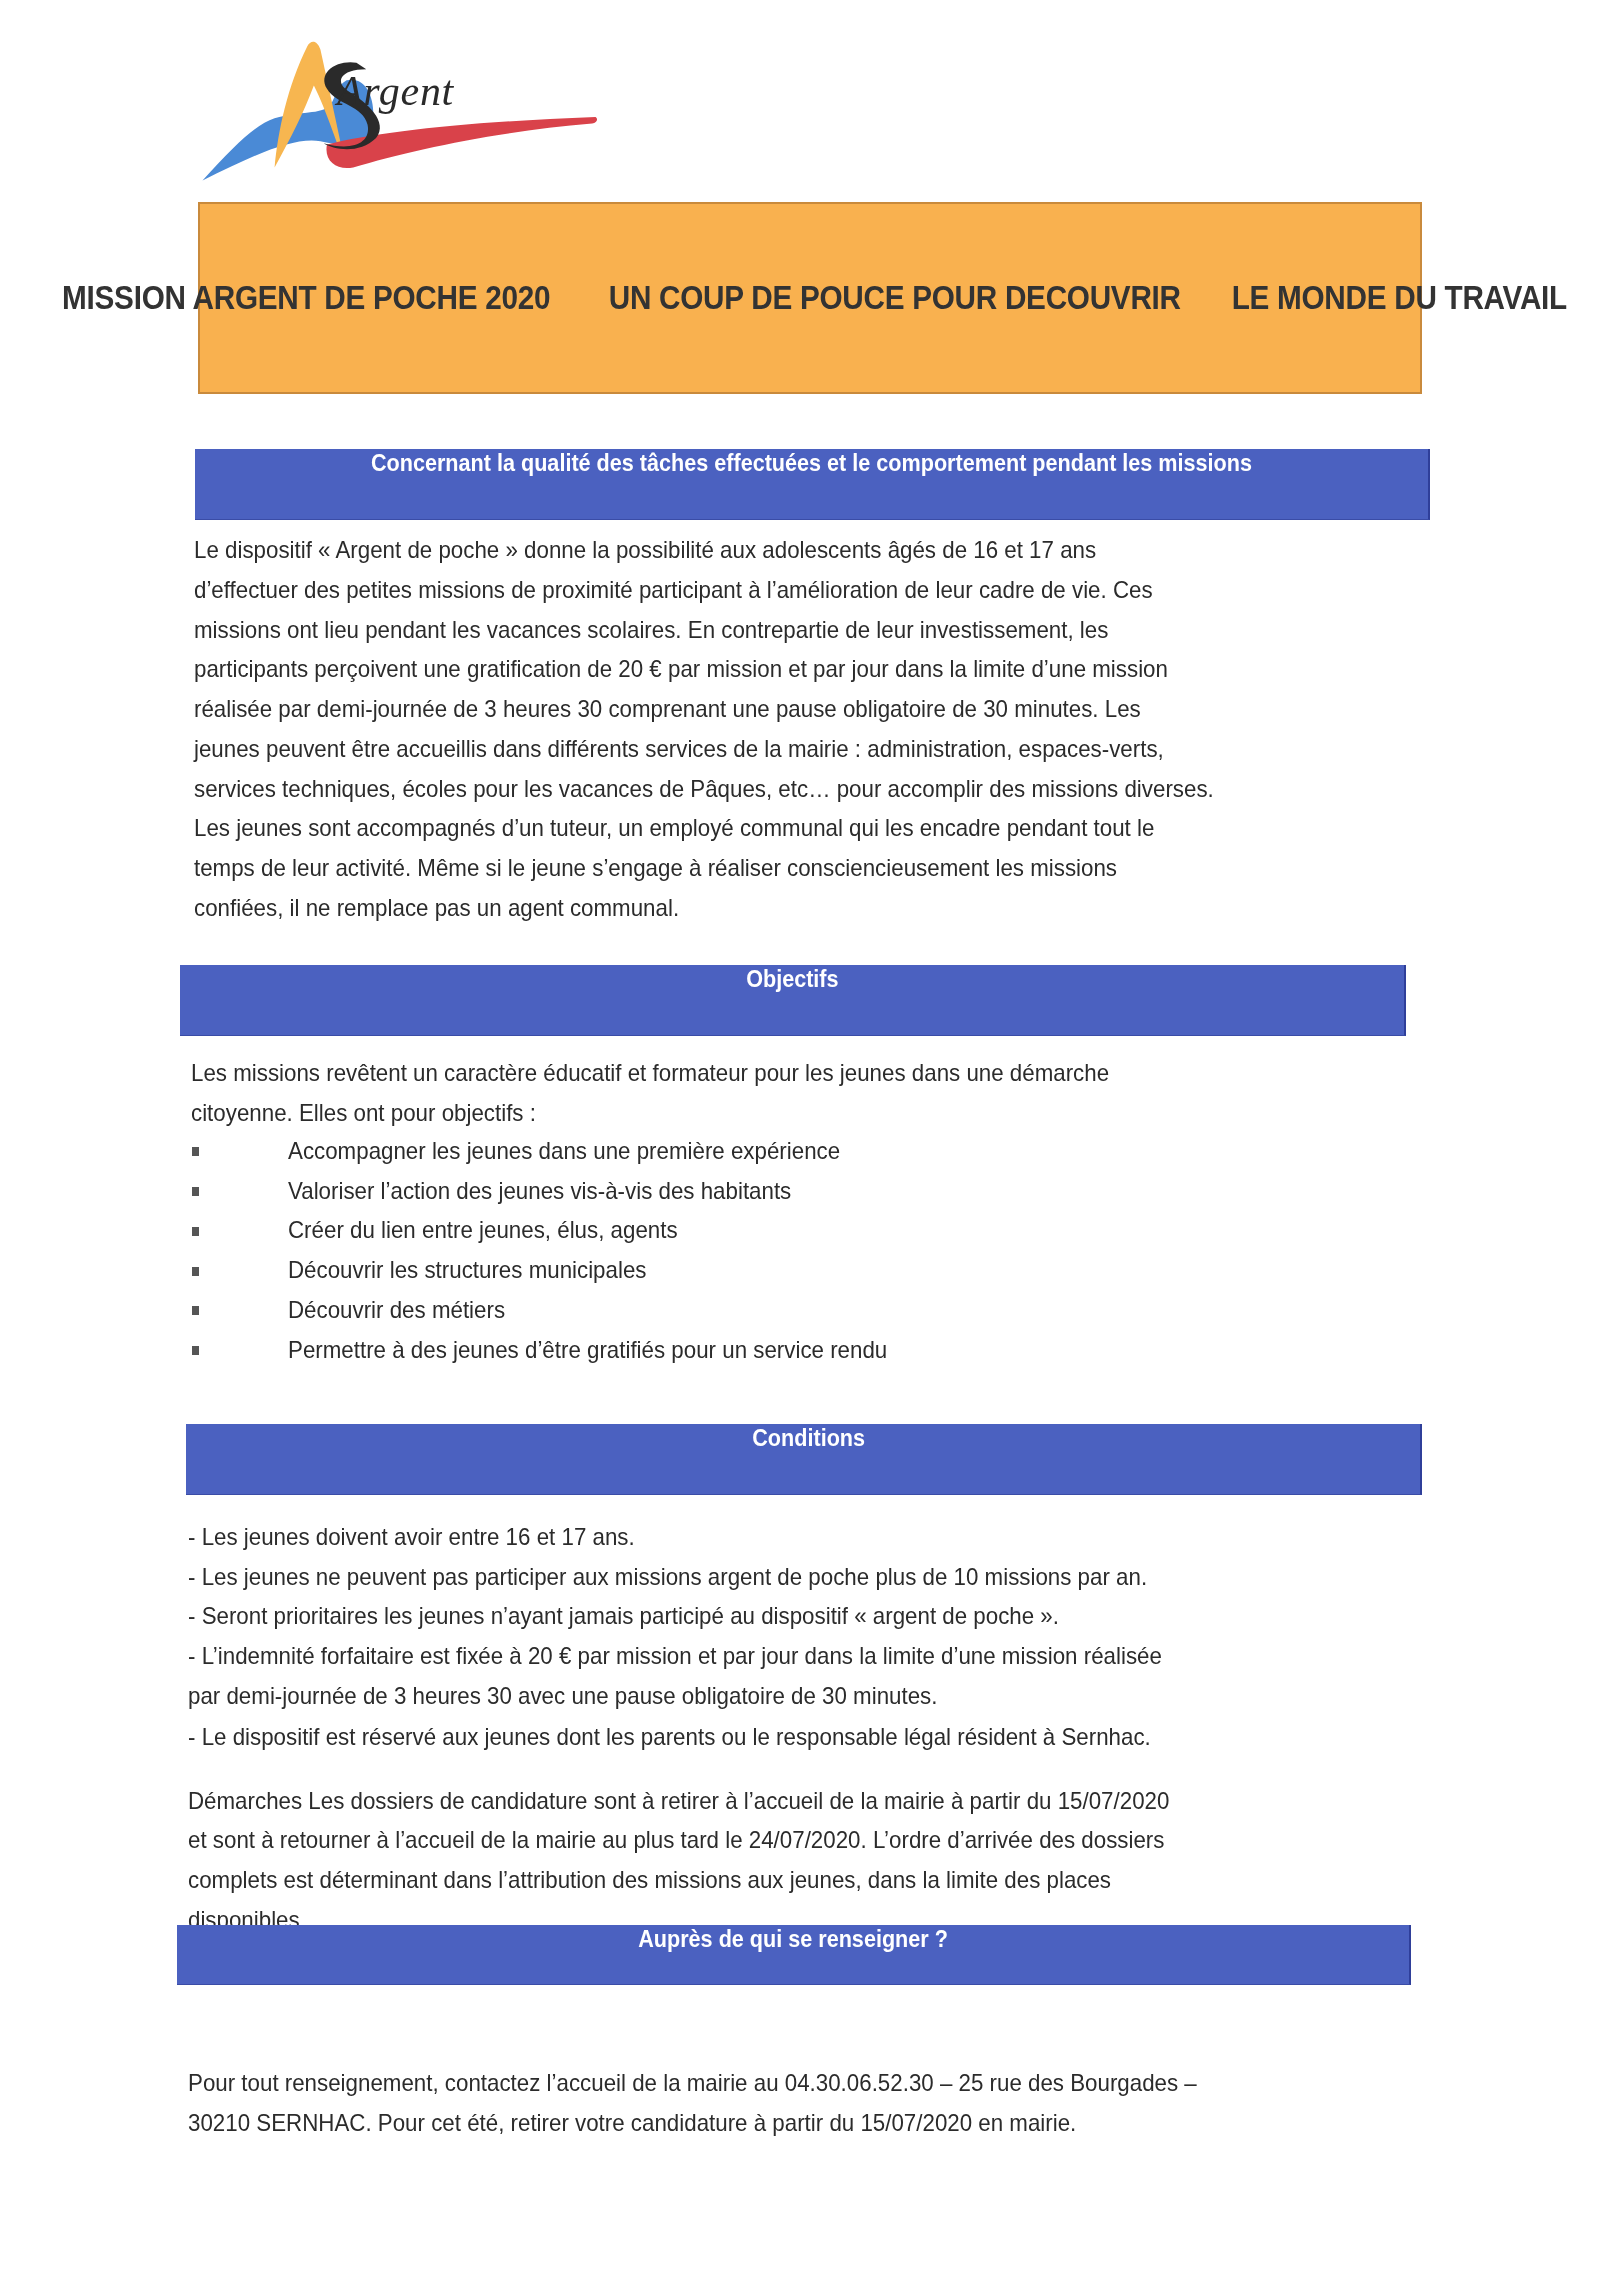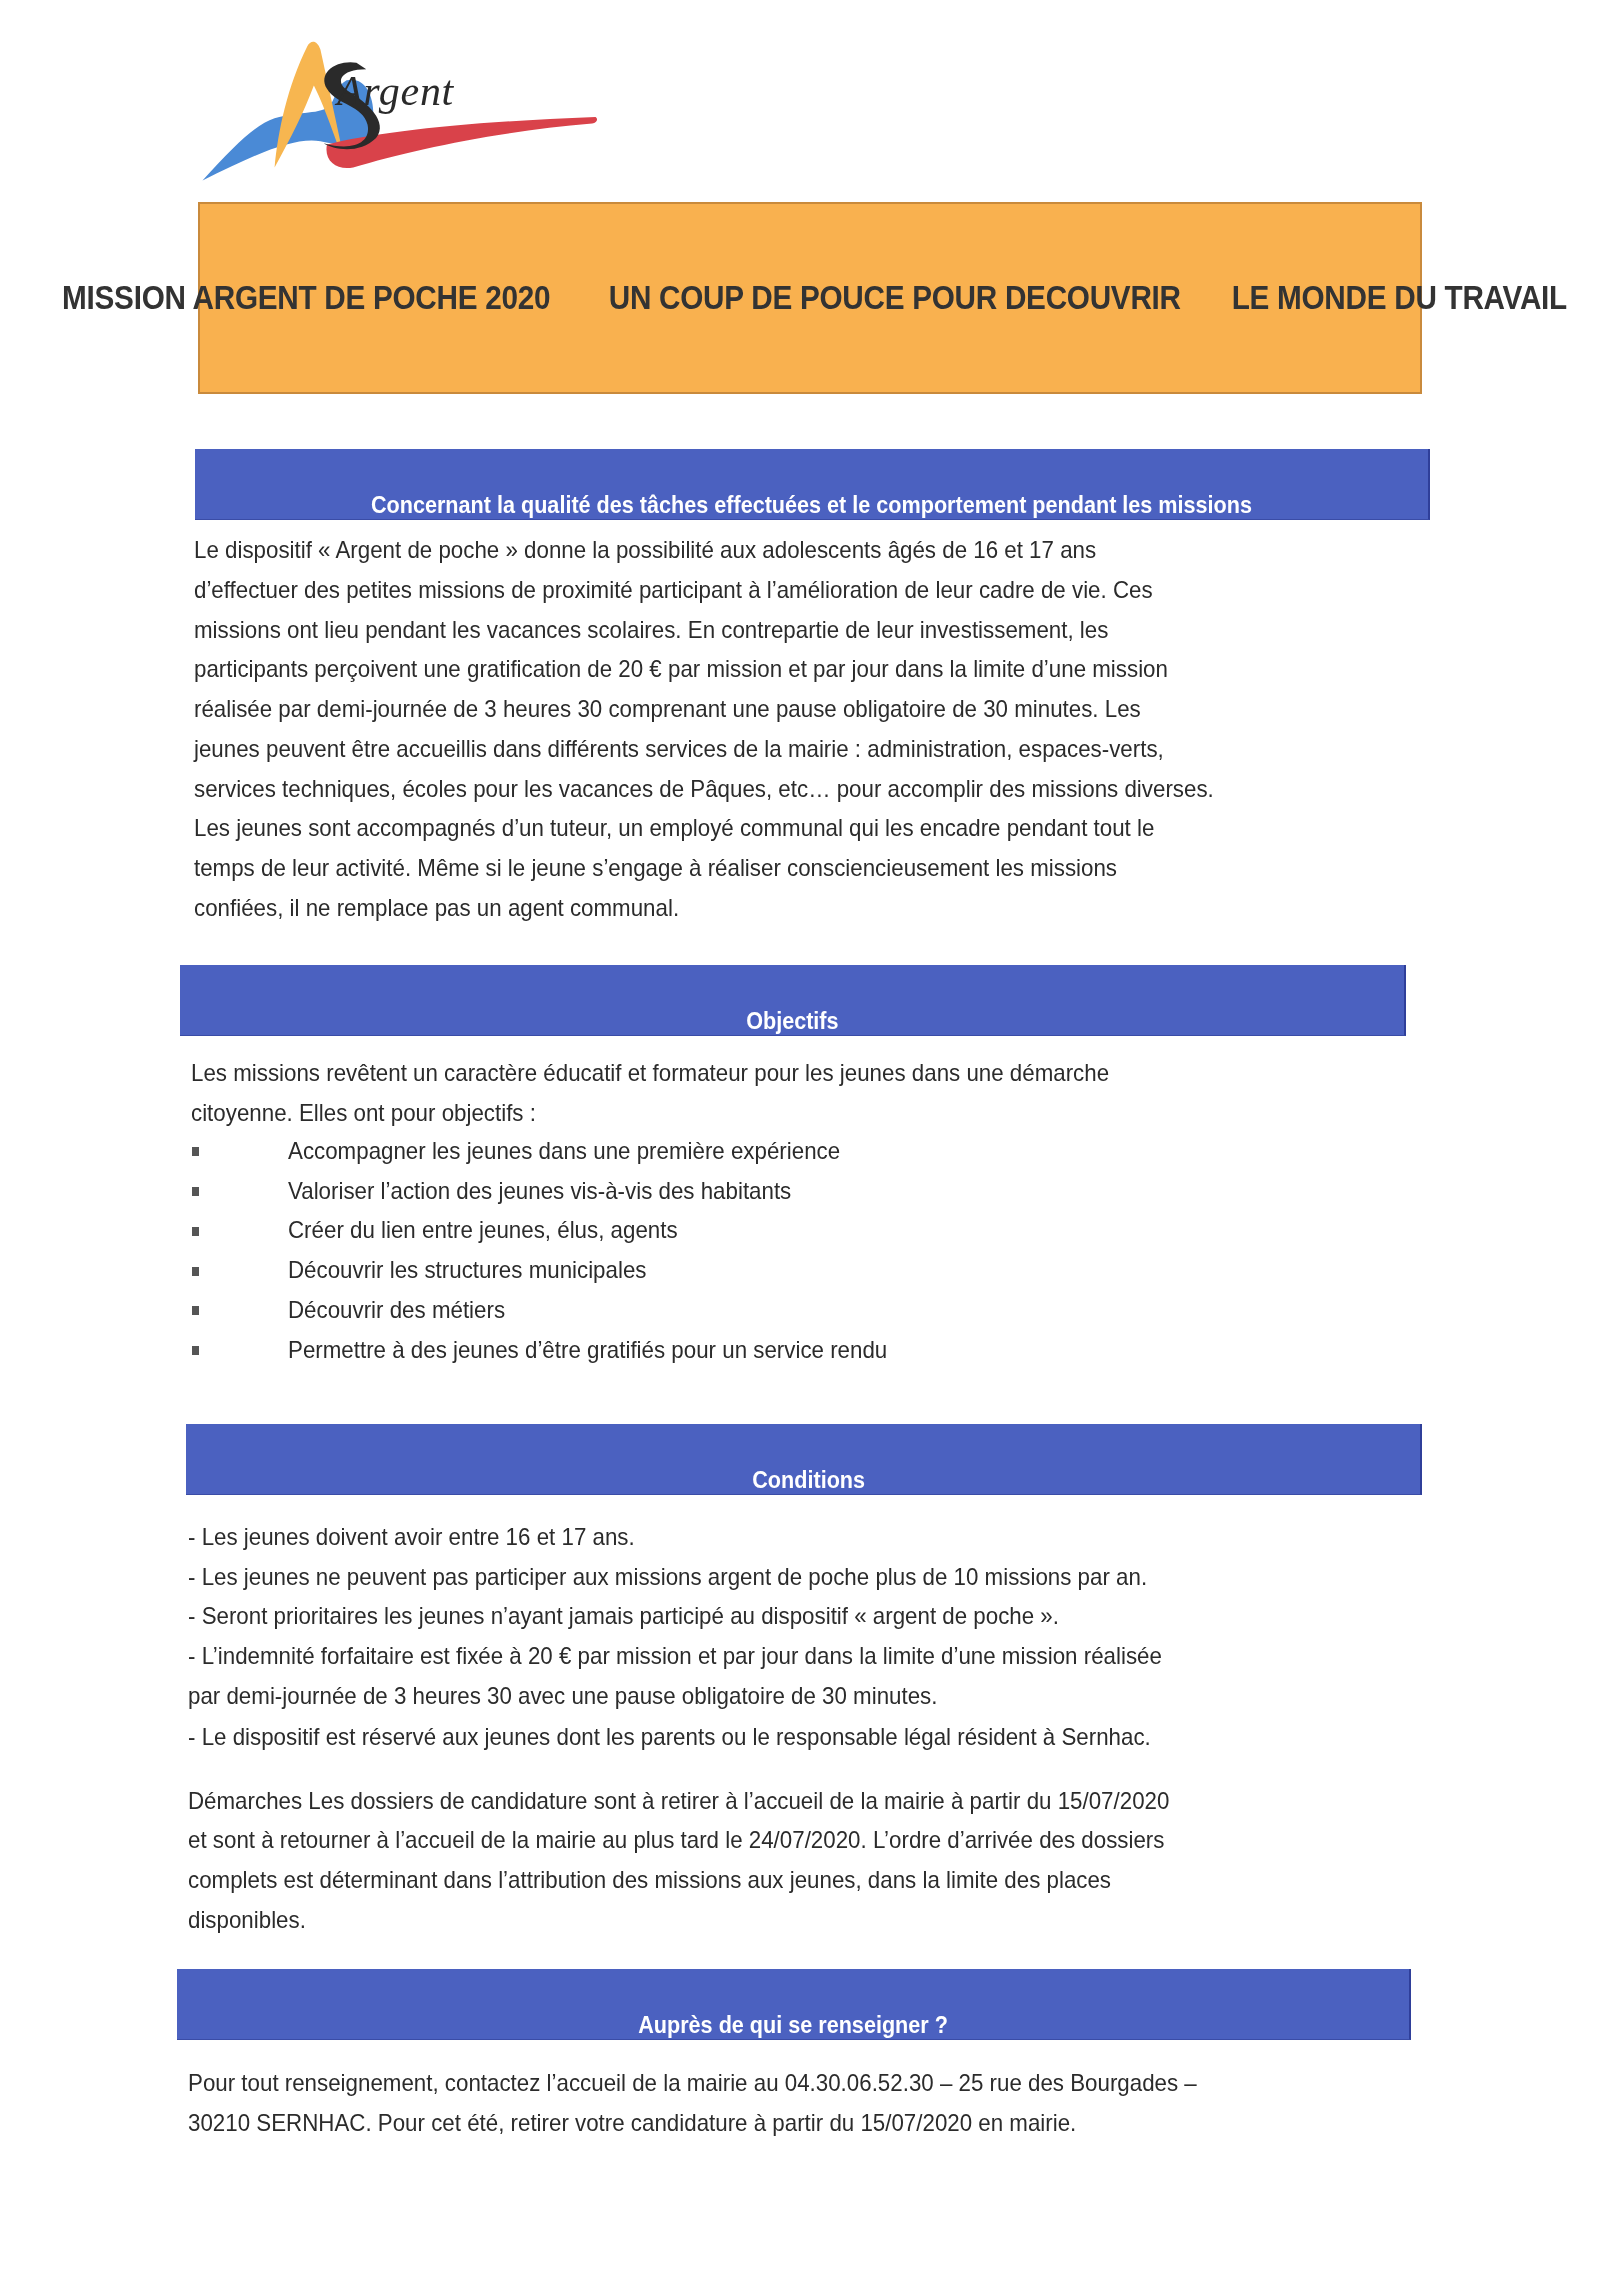--- a/index.html
+++ b/index.html
@@ -15,21 +15,21 @@
 
   
   .title-box { left: 198px; top: 202px; width: 1224px; height: 192px; background: #f9b14f;
                border: 2px solid #c98a3c; box-sizing: border-box; display: flex; flex-direction: row;
                align-items: center; justify-content: center; }
   .title-line { font-weight: bold; font-size: 33px; color: #333333; line-height: 58px; letter-spacing: -0.3px;
                 text-align: center; white-space: nowrap; transform: scaleX(0.9); }
 
   
   .banner { background: #4b61c0; box-sizing: border-box; border-bottom: 1.3px solid #3a4ca6;
-            border-right: 2px solid #2f3f9a; display: flex; align-items: flex-end; justify-content: center; }
+            border-right: 2px solid #2f3f9a; display: flex; align-items: flex-start; justify-content: center; }
   .banner-text { color: #ffffff; font-weight: bold; font-size: 24px; white-space: nowrap; transform: scaleX(0.9); }
 
   
   .line { position: absolute; font-size: 24px; line-height: 29px; white-space: nowrap; color: #2b2b2b;
           transform-origin: left center; transform: scaleX(0.93); }
   .bullet { position: absolute; width: 7.2px; height: 8.5px; background: #555555; }
 </style>
 </head>
 <body>
 
@@ -108,21 +108,21 @@
   <div class="line" style="left:188px; top:1641px;">- L’indemnité forfaitaire est fixée à 20 € par mission et par jour dans la limite d’une mission réalisée</div>
   <div class="line" style="left:188px; top:1681px;">par demi-journée de 3 heures 30 avec une pause obligatoire de 30 minutes.</div>
   <div class="line" style="left:188px; top:1722px;">- Le dispositif est réservé aux jeunes dont les parents ou le responsable légal résident à Sernhac.</div>
 
   <div class="line" style="left:188px; top:1786px;">Démarches Les dossiers de candidature sont à retirer à l’accueil de la mairie à partir du 15/07/2020</div>
   <div class="line" style="left:188px; top:1825px;">et sont à retourner à l’accueil de la mairie au plus tard le 24/07/2020. L’ordre d’arrivée des dossiers</div>
   <div class="line" style="left:188px; top:1865px;">complets est déterminant dans l’attribution des missions aux jeunes, dans la limite des places</div>
   <div class="line" style="left:188px; top:1905px;">disponibles.</div>
 </div>
 
-<div class="abs banner" style="left:177px; top:1969px; width:1234px; height:71px;">
+<div class="abs banner" style="left:177px; top:1925px; width:1234px; height:60px;">
   <span class="banner-text">Auprès de qui se renseigner ?</span>
 </div>
 
 <div>
   <div class="line" style="left:188px; top:2068px;">Pour tout renseignement, contactez l’accueil de la mairie au 04.30.06.52.30 – 25 rue des Bourgades –</div>
   <div class="line" style="left:188px; top:2108px;">30210 SERNHAC. Pour cet été, retirer votre candidature à partir du 15/07/2020 en mairie.</div>
 </div>
 
 
 </body></html>

